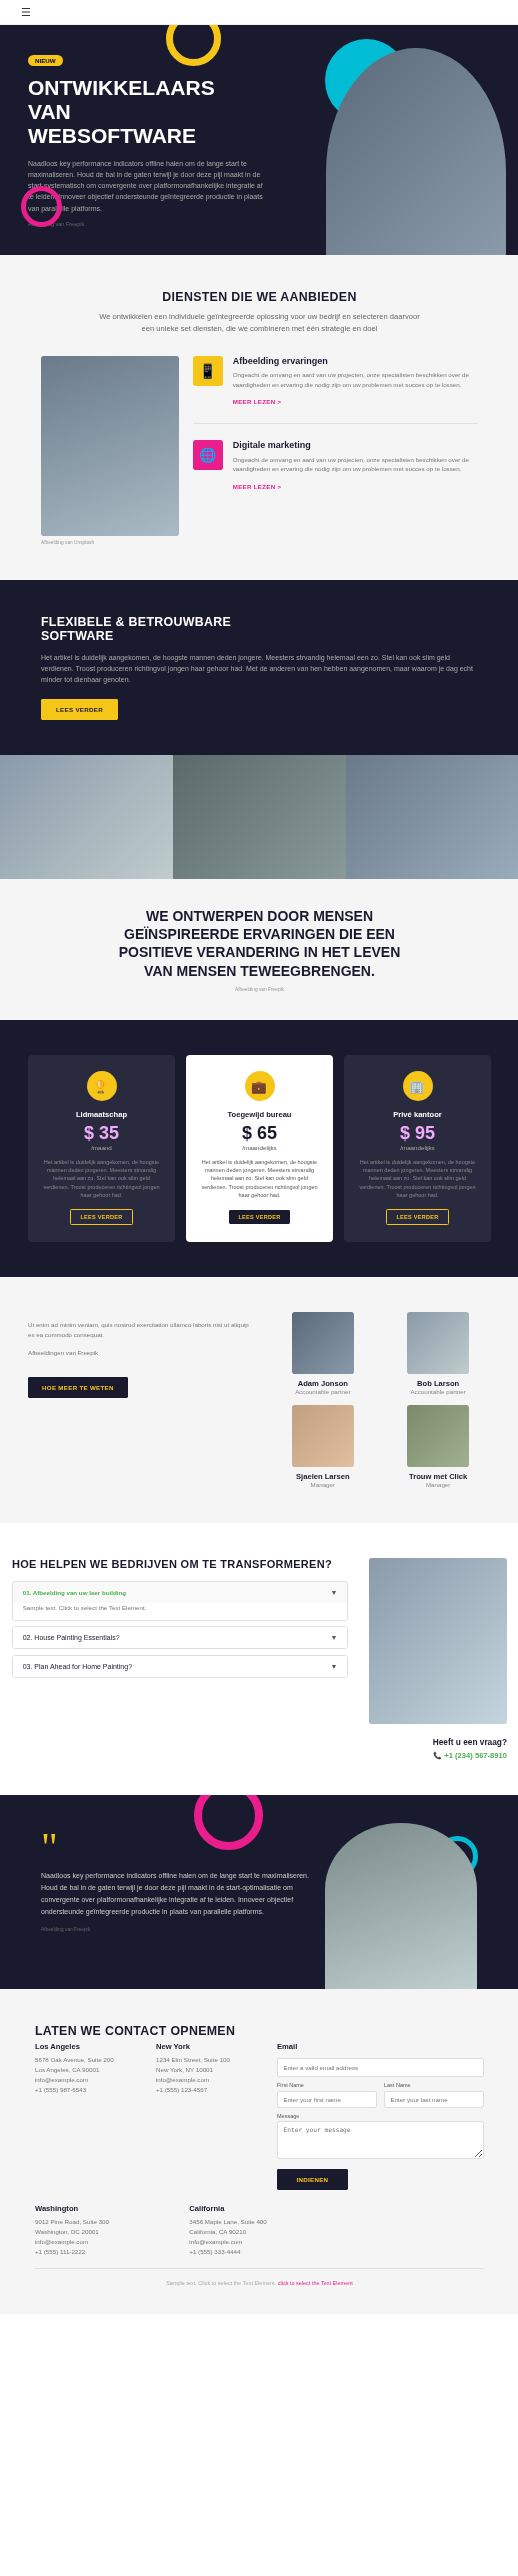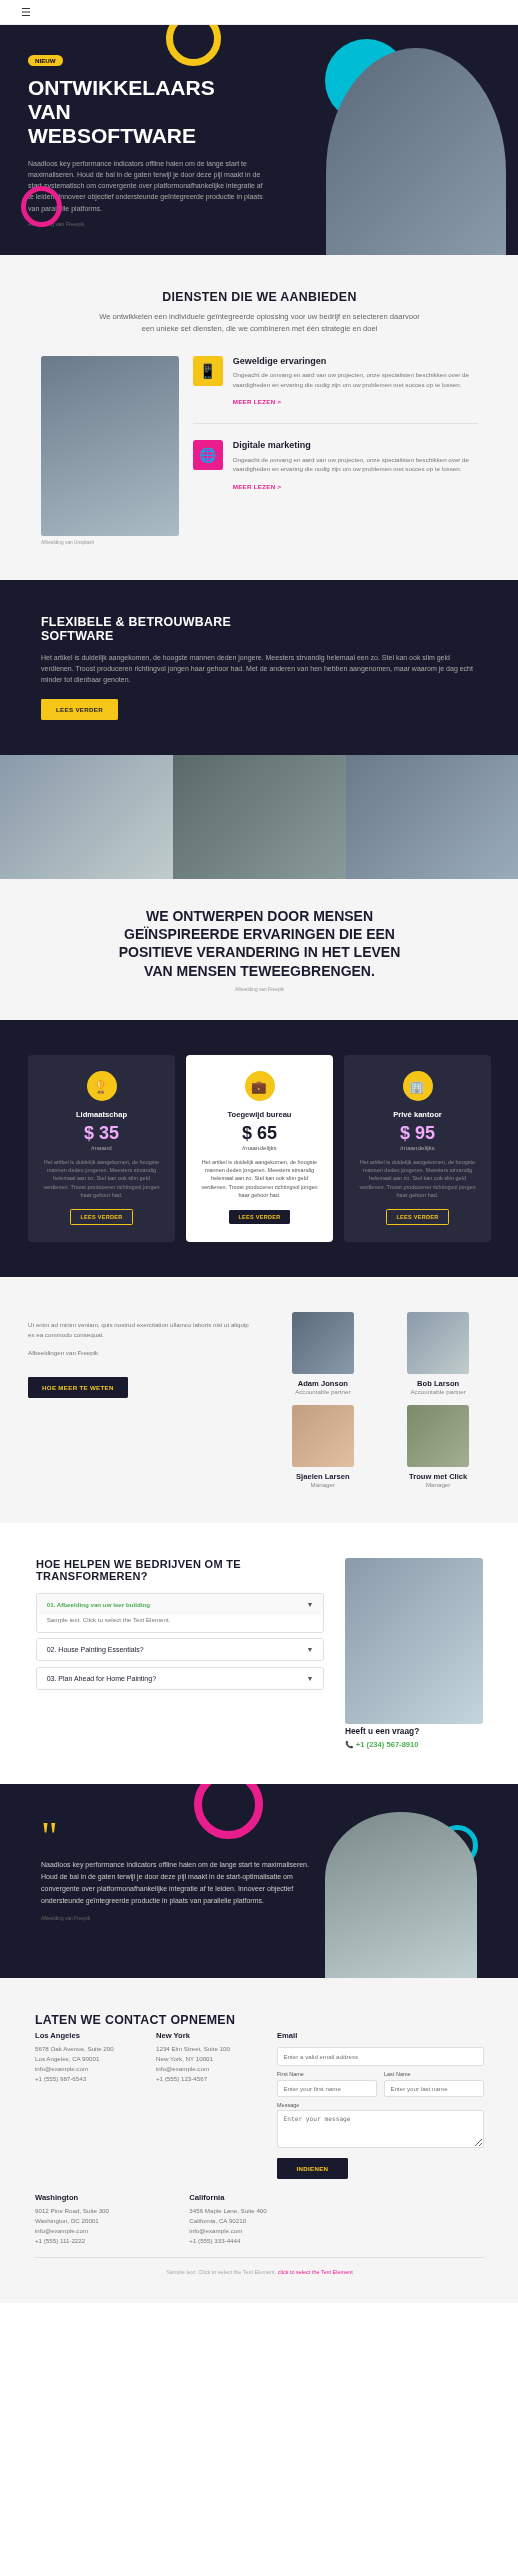--- a/index.html
+++ b/index.html
@@ -326,21 +326,21 @@
     }
     .avatar-img.dark { background: linear-gradient(135deg, #5a6a7a, #8a9aaa); }
     .avatar-img.warm { background: linear-gradient(135deg, #c0a080, #e0c0a0); }
     .avatar-img.med { background: linear-gradient(135deg, #7a8a6a, #a0b090); }
     .team-name { font-size: 7.6px; font-weight: 700; color: #1a1a2e; }
     .team-role { font-size: 6.2px; color: #888; }
 
     
     .faq-section {
       background: #fff;
-      padding: 35px 36px;
+      padding: 35px 12px;
       display: flex;
       gap: 21px;
       align-items: flex-start;
     }
     .faq-content { flex: 1; }
     .faq-content .section-title { text-align: left; font-size: 11px; }
     .faq-list { margin-top: 11px; }
     .faq-item {
       border: 0.7px solid #e0e0e0;
       border-radius: 2.8px;
@@ -365,22 +365,22 @@
       width: 138px;
       min-width: 138px;
     }
     .faq-person {
       width: 138px;
       height: 166px;
       background: linear-gradient(135deg, #8a9aaa, #c5d5dd);
       border-radius: 2.8px;
     }
     .faq-contact {
-      margin-top: 2px;
-      text-align: left;
+      margin-top: 13px;
+      text-align: right;
     }
     .faq-contact p { font-size: 8.3px; font-weight: 700; color: #1a1a2e; margin-bottom: 4.1px; }
     .faq-phone { color: #4caf50; font-size: 7.6px; font-weight: bold; }
     .phone-icon { font-size: 7px; }
 
     
     .testimonial-section {
       background: #1a1a2e;
       padding: 35px 41px;
       position: relative;
@@ -527,21 +527,21 @@
     <div style="display:flex;flex-direction:column;align-items:flex-start;">
       <div class="services-image">
         <div class="services-person"></div>
       </div>
       <p class="image-credit">Afbeelding van Unsplash</p>
     </div>
     <div class="services-items">
       <div class="service-item">
         <div class="service-icon">📱</div>
         <div class="service-content">
-          <h3>Geweldige ervaringen</h3>
+          <h3>Afbeelding ervaringen</h3>
           <p>Ongeacht de omvang en aard van uw projecten, onze specialisten beschikken over de vaardigheden en ervaring die nodig zijn om uw problemen met succes op te lossen.</p>
           <a class="meer-lezen">MEER LEZEN &gt;</a>
         </div>
       </div>
       <div class="service-item">
         <div class="service-icon" style="background:#e91e8c;">🌐</div>
         <div class="service-content">
           <h3>Digitale marketing</h3>
           <p>Ongeacht de omvang en aard van uw projecten, onze specialisten beschikken over de vaardigheden en ervaring die nodig zijn om uw problemen met succes op te lossen.</p>
           <a class="meer-lezen">MEER LEZEN &gt;</a>

